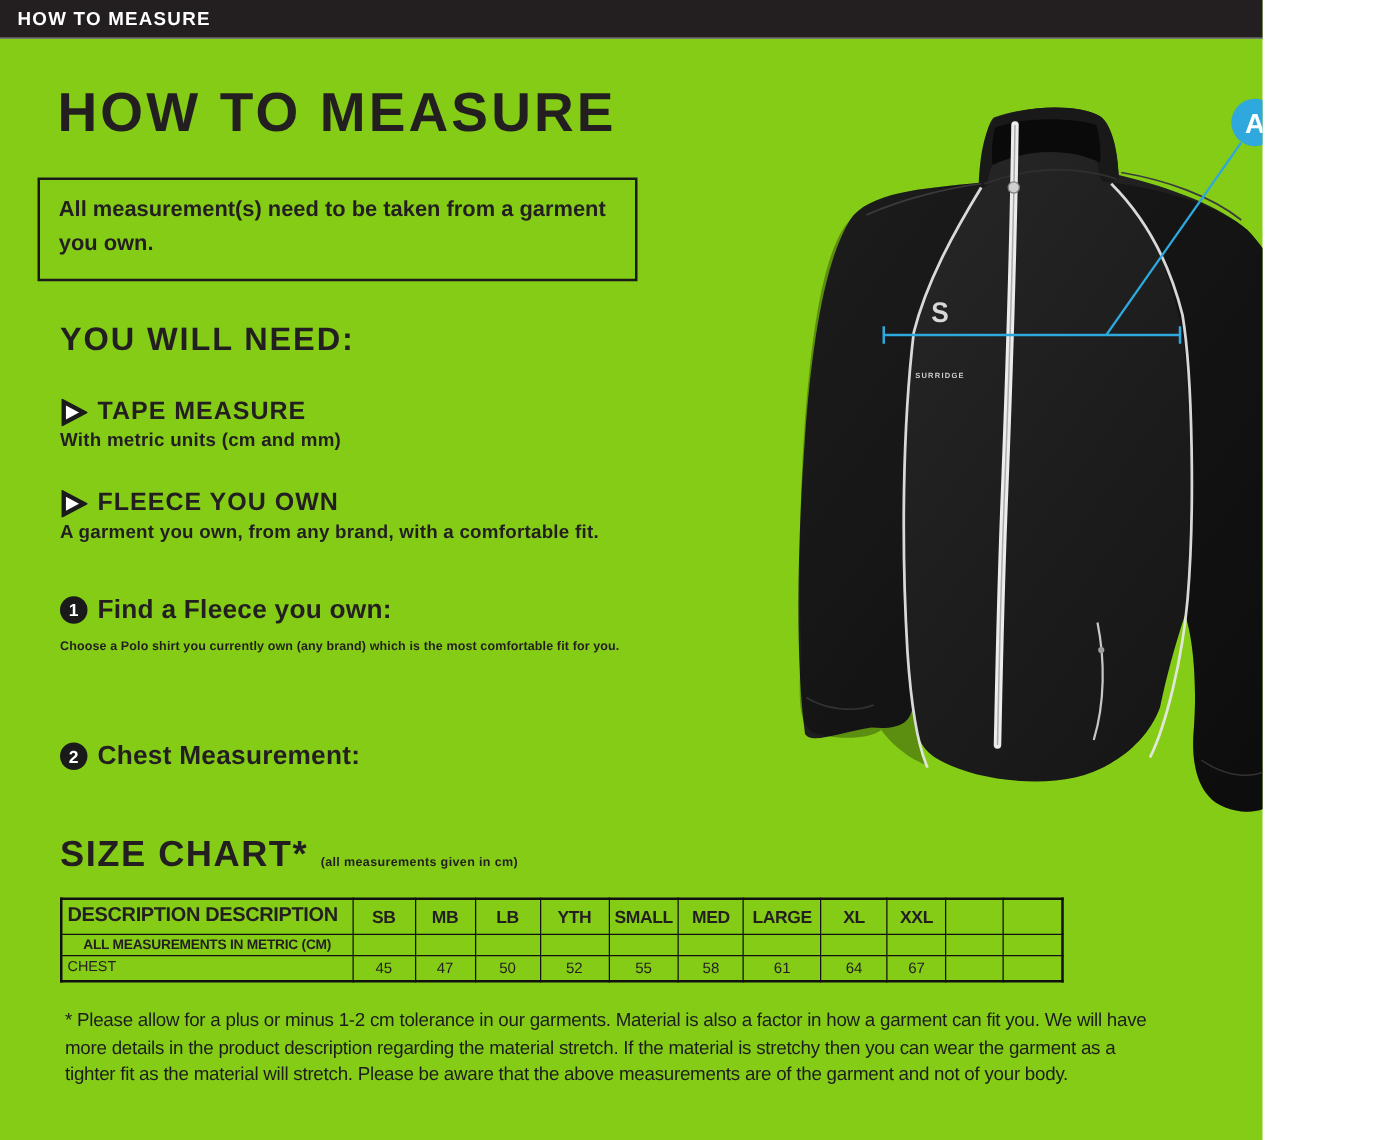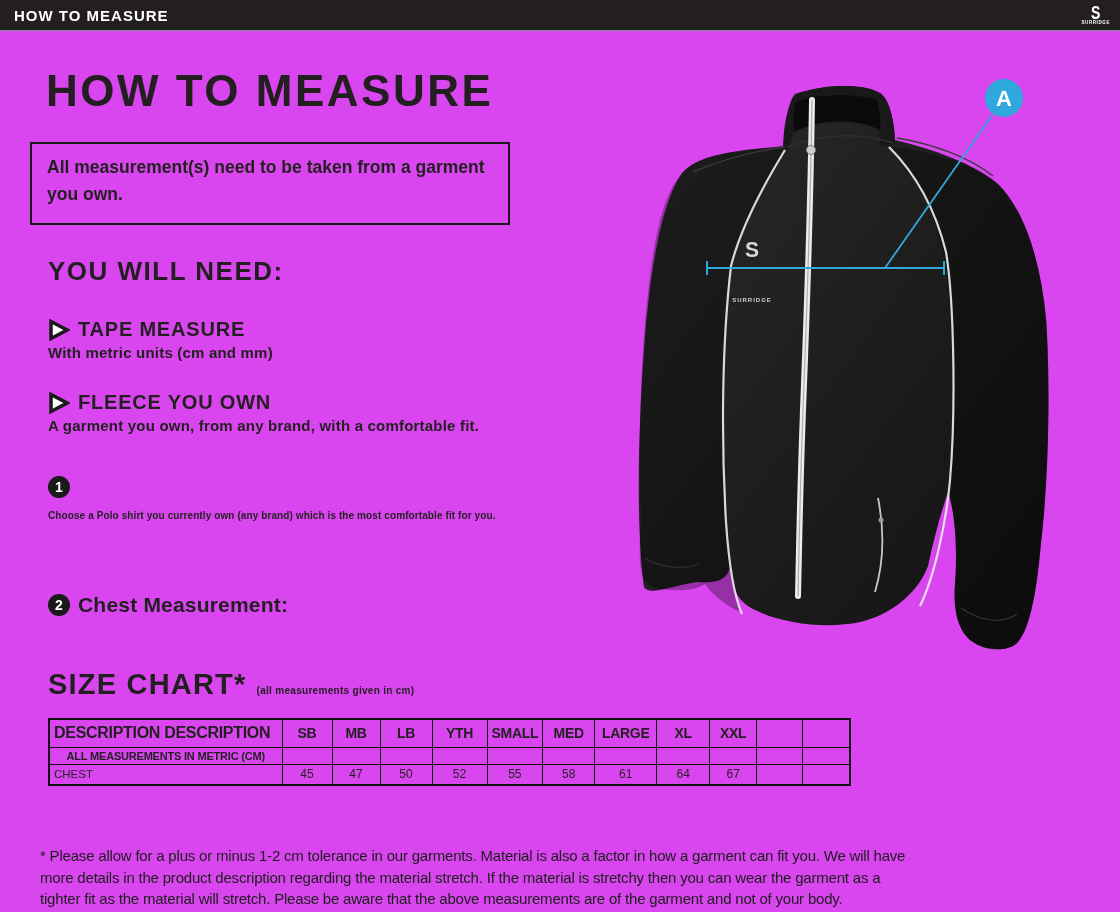--- a/index.html
+++ b/index.html
@@ -1,17 +1,17 @@
 <!DOCTYPE html>
 <html><head>
 <meta charset="utf-8">
 <style>
   * { margin:0; padding:0; box-sizing:border-box; }
   html,body { width:1120px; height:912px; background:#fff; font-family:"Liberation Sans", sans-serif; color:#231f20; }
-  .page { position:relative; width:1120px; height:912px; background:#d946ef; overflow:hidden; }
+  .page { position:relative; width:1010px; height:912px; background:#84cc16; overflow:hidden; }
 
   
   .topbar { position:absolute; left:0; top:0; width:1120px; height:31px; background:#231f20; border-bottom:1px solid #8a8a8a; display:flex; align-items:center; justify-content:space-between; padding:0 10px 0 14px; }
   .topbar-title { color:#fff; font-size:15px; font-weight:bold; letter-spacing:1px; }
   .topbar-logo { display:flex; flex-direction:column; align-items:center; line-height:1; margin-top:2px; }
   .topbar-logo .s { color:#fff; font-weight:bold; font-size:14px; transform:scaleY(1.25); }
   .topbar-logo .nm { color:#fff; font-size:4.5px; letter-spacing:0.6px; font-weight:bold; margin-top:1px; }
 
   
   .h1 { position:absolute; left:46px; top:66px; font-size:44px; font-weight:bold; letter-spacing:2.5px; color:#231f20; }
@@ -39,21 +39,21 @@
   table.size { border:2px solid #111; }
   .hdr-desc { font-size:16px; font-weight:bold; text-align:left; letter-spacing:-0.3px; }
   .hdr-size { font-size:14px; font-weight:bold; text-align:center; letter-spacing:-0.3px; }
   tr.r-head { height:28px; }
   tr.r-metric { height:17px;text-align:center; }
   tr.r-chest { height:21px; }
   .cell-metric { font-size:11px; font-weight:bold; letter-spacing:-0.2px; }
   .cell-chest { font-size:11.5px; }
   .cell-val { font-size:12px; text-align:center; }
 
-  .footnote { position:absolute; left:40px; top:806px; width:866px; font-size:15px; line-height:21.5px; color:#1d1d1d; letter-spacing:-0.2px;margin-top:39px; }
+  .footnote { position:absolute; left:52px; top:806px; width:866px; font-size:15px; line-height:21.5px; color:#1d1d1d; letter-spacing:-0.2px; }
 
   
   .figure { position:absolute; left:635px; top:50px; width:485px; height:660px; }
 </style>
 </head>
 <body>
 
 <div class="page">
 
   <div class="topbar">
@@ -86,20 +86,21 @@
           <polygon points="3,2.5 19,11 3,19.5" fill="#fff" stroke="#1a1a1a" stroke-width="3.5" stroke-linejoin="miter"></polygon>
         </svg>
       <span class="need-label">FLEECE YOU OWN</span>
     </div>
     <div class="need-desc">A garment you own, from any brand, with a comfortable fit.</div>
   </div>
 
   <div class="step" style="top:476px;">
     <div class="step-row">
       <span class="badge">1</span>
+      <span class="step-title">Find a Fleece you own:</span>
     </div>
     <div class="step-desc">Choose a Polo shirt you currently own (any brand) which is the most comfortable fit for you.</div>
   </div>
 
   <div class="step" style="top:593px;">
     <div class="step-row">
       <span class="badge">2</span>
       <span class="step-title">Chest Measurement:</span>
     </div>
   </div>

